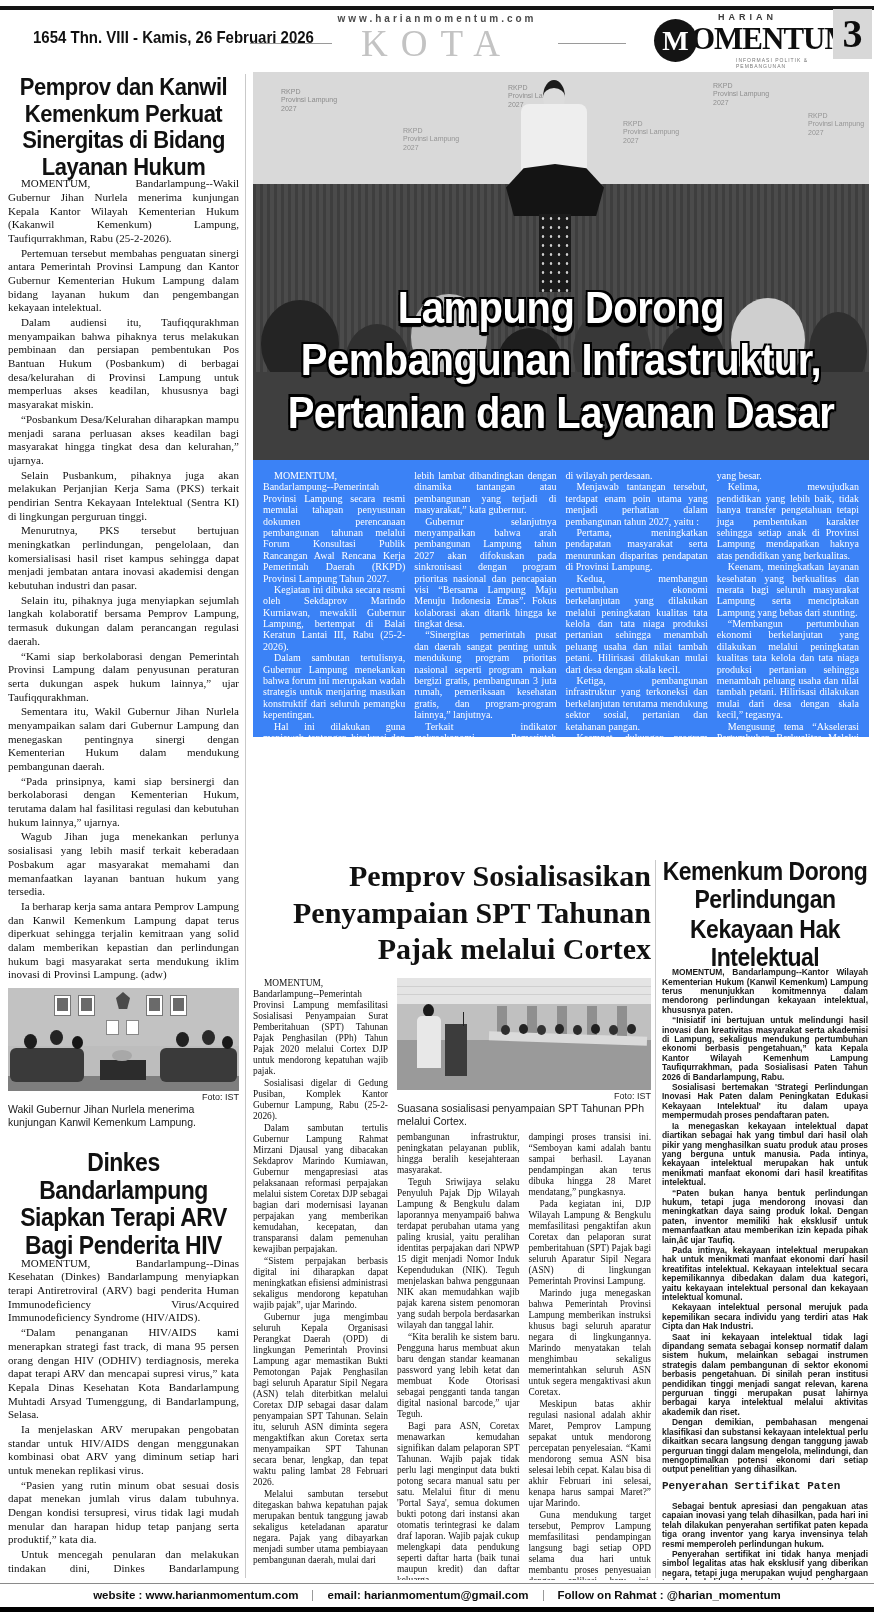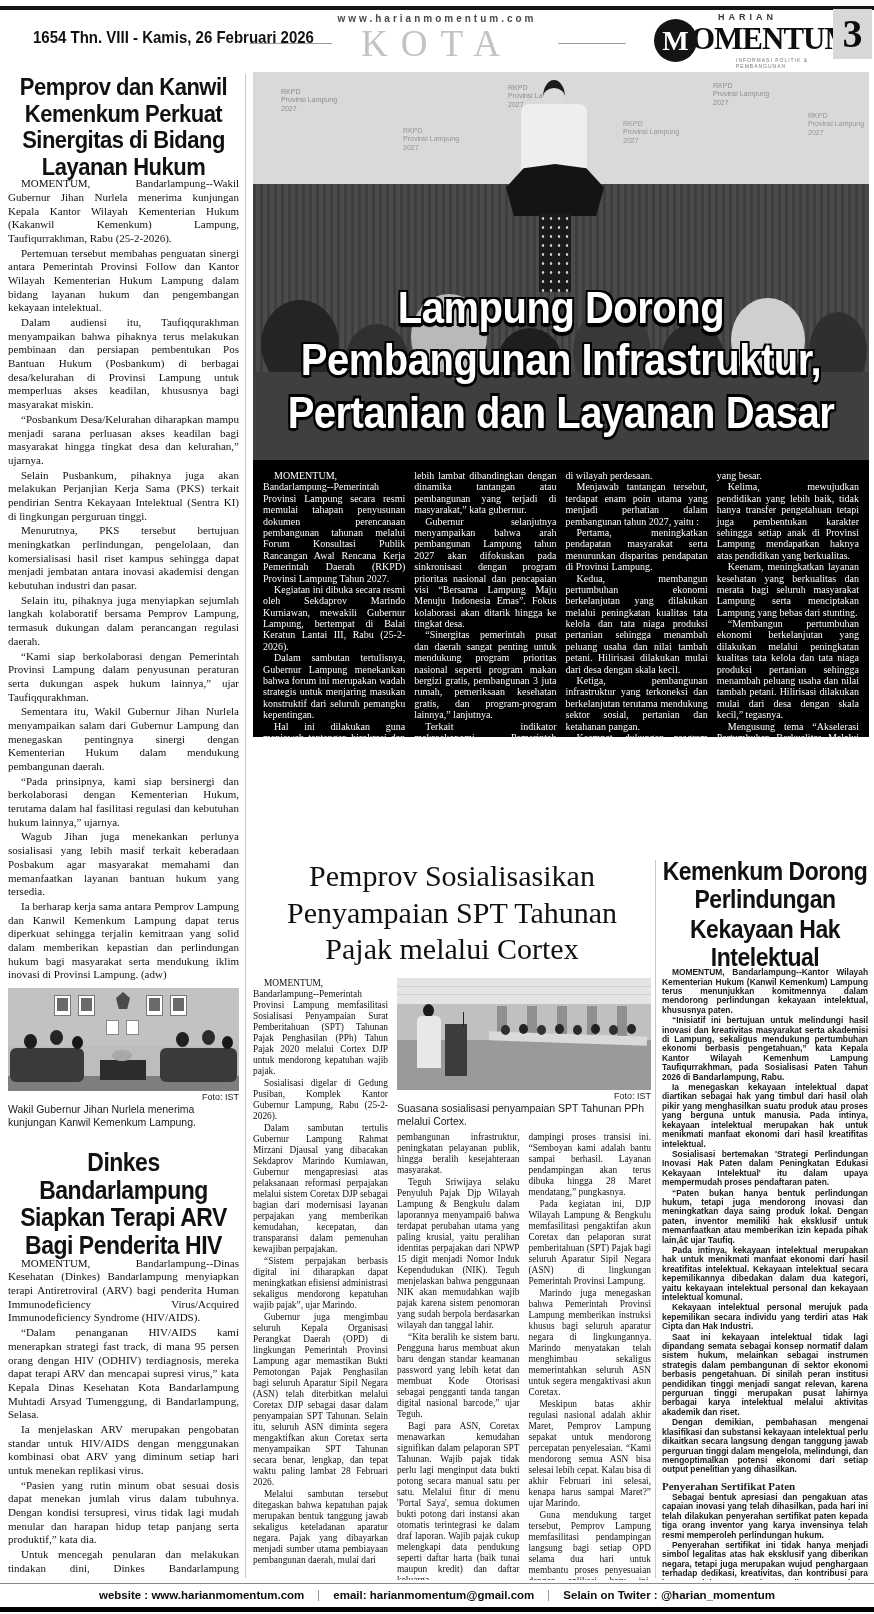--- a/index.html
+++ b/index.html
@@ -36,53 +36,53 @@
   
   #leftcol{left:8px;top:74px;width:231px;height:1504px;overflow:hidden}
   .lc-head{font-size:22px;line-height:1.07}
   .lc-body{margin-top:9px;font-size:11px;line-height:1.245}
   .photoA{position:relative;width:231px;height:103px;margin-top:6px;background:#bdbdbd;overflow:hidden}
   .credit{font:400 9px "Liberation Sans",sans-serif;text-align:right;color:#222;margin-top:1px}
   .caption{font:400 10.5px/1.25 "Liberation Sans",sans-serif;color:#1a1a1a;margin-top:1px}
   .lc-head2{margin-top:20px;font-size:23px;line-height:1.07}
 
   
-  #mainbox{left:253px;top:72px;width:616px;height:665px;background:#000000;overflow:hidden}
+  #mainbox{left:253px;top:72px;width:616px;height:665px;background:#3b82f6;overflow:hidden}
   .mphoto{position:relative;width:616px;height:388px;background:#4c4c4c;overflow:hidden}
   .screen{position:absolute;left:0;top:0;width:100%;height:112px;background:#d9d9d9}
   .ribs{position:absolute;left:0;top:112px;width:100%;height:276px;
         background:repeating-linear-gradient(90deg,#3e3e3e 0 3px,#4b4b4b 3px 7px)}
   .bdtext{position:absolute;color:#fff;opacity:.6;font:400 7px/1.2 "Liberation Sans",sans-serif;
           white-space:pre-line}
   .phead{position:absolute;border-radius:50%}
   .overlay{position:absolute;left:2%;width:96%;top:210px;color:#fff;font-size:40px;line-height:1.16;
            z-index:5;text-shadow:-2px -2px 0 #000,2px -2px 0 #000,-2px 2px 0 #000,2px 2px 0 #000,0 3px 1px #000}
   .maincols{display:flex;gap:9px;padding:10px;height:372px;overflow:hidden;color:#fff}
   .mcol{flex:1;font-size:10px;line-height:1.14}
   .maincols p{text-indent:11px;margin-bottom:0}
 
   
   #taxart{left:253px;top:858px;width:398px;height:722px;overflow:hidden}
-  .tax-head{font-weight:400;font-size:30px;line-height:1.22;text-align:center}
+  .tax-head{font-weight:700;font-size:30px;line-height:1.22;text-align:right}
   .tax-body{display:flex;margin-top:10px}
   .tcol1{width:135px;flex:0 0 135px}
   .tright{flex:1;margin-left:9px}
   .tphoto{position:relative;width:254px;height:112px;background:#c9c9c9;overflow:hidden}
   .tcols{display:flex;gap:9px;margin-top:4px}
   .tcol{flex:1}
   .tax-body p{font-size:9.4px;line-height:1.17;text-indent:11px}
   .tax-body .caption{margin-bottom:4px}
 
   
   #rightart{left:662px;top:858px;width:206px;height:722px;overflow:hidden}
   .r-head{font-size:23px;line-height:1.1}
   .r-body{margin-top:9px;font-family:"Liberation Sans",sans-serif;font-weight:700;
           font-size:8.4px;line-height:1.12;color:#1c1c1c}
   .r-body p{text-indent:10px}
-  .r-sub{font-family:Liberation Serif, serif;font-weight:700;font-size:11px;margin:5px 0 1px}
+  .r-sub{font-family:Liberation Mono, monospace;font-weight:700;font-size:11px;margin:5px 0 10px}
 
   .vdiv{position:absolute;width:1px;background:#c9c9c9}
 
   
   #footer-line{left:0;top:1583px;width:874px;height:1px;background:#8a8a8a}
   #footer{left:0;top:1589px;width:874px;text-align:center;
           font:700 11.5px "Liberation Sans",sans-serif;color:#0f0f0f}
   #footer .sep{display:inline-block;width:1px;height:11px;background:#999;margin:0 14px;vertical-align:middle}
   #footer-bar{left:0;top:1607px;width:874px;height:5px;background:#000}
 
@@ -105,21 +105,21 @@
     <span class="mcircle">M</span>
     <span class="oment">OMENTUM</span>
     <span class="tagline">INFORMASI POLITIK &amp; PEMBANGUNAN</span>
   </div>
   <div class="abs" id="pagenum">3</div>
 
   <div class="abs" id="leftcol">
     <div class="h-cond lc-head">Pemprov dan Kanwil Kemenkum Perkuat Sinergitas di Bidang Layanan Hukum</div>
     <div class="lc-body">
         <p>MOMENTUM, Bandarlampung--Wakil Gubernur Jihan Nurlela menerima kunjungan Kepala Kantor Wilayah Kementerian Hukum (Kakanwil Kemenkum) Lampung, Taufiqurrakhman, Rabu (25-2-2026).</p>
-        <p>Pertemuan tersebut membahas penguatan sinergi antara Pemerintah Provinsi Follow dan Kantor Wilayah Kementerian Hukum Lampung dalam bidang layanan hukum dan pengembangan kekayaan intelektual.</p>
+        <p>Pertemuan tersebut membahas penguatan sinergi antara Pemerintah Provinsi Lampung dan Kantor Gubernur Kementerian Hukum Lampung dalam bidang layanan hukum dan pengembangan kekayaan intelektual.</p>
         <p>Dalam audiensi itu, Taufiqqurakhman menyampaikan bahwa pihaknya terus melakukan pembinaan dan persiapan pembentukan Pos Bantuan Hukum (Posbankum) di berbagai desa/kelurahan di Provinsi Lampung untuk memperluas akses keadilan, khususnya bagi masyarakat miskin.</p>
         <p>“Posbankum Desa/Kelurahan diharapkan mampu menjadi sarana perluasan akses keadilan bagi masyarakat hingga tingkat desa dan kelurahan,” ujarnya.</p>
         <p>Selain Pusbankum, pihaknya juga akan melakukan Perjanjian Kerja Sama (PKS) terkait pendirian Sentra Kekayaan Intelektual (Sentra KI) di lingkungan perguruan tinggi.</p>
         <p>Menurutnya, PKS tersebut bertujuan meningkatkan perlindungan, pengelolaan, dan komersialisasi hasil riset kampus sehingga dapat menjadi jembatan antara inovasi akademisi dengan kebutuhan industri dan pasar.</p>
         <p>Selain itu, pihaknya juga menyiapkan sejumlah langkah kolaboratif bersama Pemprov Lampung, termasuk dukungan dalam perancangan regulasi daerah.</p>
         <p>“Kami siap berkolaborasi dengan Pemerintah Provinsi Lampung dalam penyusunan peraturan serta dukungan aspek hukum lainnya,” ujar Taufiqqurakhman.</p>
         <p>Sementara itu, Wakil Gubernur Jihan Nurlela menyampaikan salam dari Gubernur Lampung dan menegaskan pentingnya sinergi dengan Kementerian Hukum dalam mendukung pembangunan daerah.</p>
         <p>“Pada prinsipnya, kami siap bersinergi dan berkolaborasi dengan Kementerian Hukum, terutama dalam hal fasilitasi regulasi dan kebutuhan hukum lainnya,” ujarnya.</p>
         <p>Wagub Jihan juga menekankan perlunya sosialisasi yang lebih masif terkait keberadaan Posbakum agar masyarakat memahami dan memanfaatkan layanan bantuan hukum yang tersedia.</p>
         <p>Ia berharap kerja sama antara Pemprov Lampung dan Kanwil Kemenkum Lampung dapat terus diperkuat sehingga terjalin kemitraan yang solid dalam memberikan kepastian dan perlindungan hukum bagi masyarakat serta mendukung iklim inovasi di Provinsi Lampung. (adw)</p>
@@ -299,35 +299,35 @@
   </div>
 
   <div class="vdiv" style="left:655px;top:860px;height:718px"></div>
 
   <div class="abs" id="rightart">
     <div class="h-cond r-head">Kemenkum Dorong Perlindungan Kekayaan Hak Intelektual</div>
     <div class="r-body">
       <div>
           <p>MOMENTUM, Bandarlampung--Kantor Wilayah Kementerian Hukum (Kanwil Kemenkum) Lampung terus menunjukkan komitmennya dalam mendorong perlindungan kekayaan intelektual, khususnya paten.</p>
           <p>“Inisiatif ini bertujuan untuk melindungi hasil inovasi dan kreativitas masyarakat serta akademisi di Lampung, sekaligus mendukung pertumbuhan ekonomi berbasis pengetahuan,” kata Kepala Kantor Wilayah Kemenhum Lampung Taufiqurrakhman, pada Sosialisasi Paten Tahun 2026 di Bandarlampung, Rabu.</p>
+          <p>Sosialisasi bertemakan 'Strategi Perlindungan Inovasi Hak Paten dalam Peningkatan Edukasi Kekayaan Intelektual' itu dalam upaya mempermudah proses pendaftaran paten.</p>
           <p>Ia menegaskan kekayaan intelektual dapat diartikan sebagai hak yang timbul dari hasil olah pikir yang menghasilkan suatu produk atau proses yang berguna untuk manusia. Pada intinya, kekayaan intelektual merupakan hak untuk menikmati manfaat ekonomi dari hasil kreatifitas intelektual.</p>
-          <p>Sosialisasi bertemakan 'Strategi Perlindungan Inovasi Hak Paten dalam Peningkatan Edukasi Kekayaan Intelektual' itu dalam upaya mempermudah proses pendaftaran paten.</p>
           <p>“Paten bukan hanya bentuk perlindungan hukum, tetapi juga mendorong inovasi dan meningkatkan daya saing produk lokal. Dengan paten, inventor memiliki hak eksklusif untuk memanfaatkan atau memberikan izin kepada pihak lain,â€ ujar Taufiq.</p>
           <p>Pada intinya, kekayaan intelektual merupakan hak untuk menikmati manfaat ekonomi dari hasil kreatifitas intelektual. Kekayaan intelektual secara kepemilikannya dibedakan dalam dua kategori, yaitu kekayaan intelektual personal dan kekayaan intelektual komunal.</p>
           <p>Kekayaan intelektual personal merujuk pada kepemilikan secara individu yang terdiri atas Hak Cipta dan Hak Industri.</p>
           <p>Saat ini kekayaan intelektual tidak lagi dipandang semata sebagai konsep normatif dalam sistem hukum, melainkan sebagai instrumen strategis dalam pembangunan di sektor ekonomi berbasis pengetahuan. Di sinilah peran institusi pendidikan tinggi menjadi sangat relevan, karena perguruan tinggi merupakan pusat lahirnya berbagai karya intelektual melalui aktivitas akademik dan riset.</p>
           <p>Dengan demikian, pembahasan mengenai klasifikasi dan substansi kekayaan intelektual perlu dikaitkan secara langsung dengan tanggung jawab perguruan tinggi dalam mengelola, melindungi, dan mengoptimalkan potensi ekonomi dari setiap output penelitian yang dihasilkan.</p>
         </div>
       <div class="r-sub">Penyerahan Sertifikat Paten</div>
       <div>
           <p>Sebagai bentuk apresiasi dan pengakuan atas capaian inovasi yang telah dihasilkan, pada hari ini telah dilakukan penyerahan sertifikat paten kepada tiga orang inventor yang karya invensinya telah resmi memperoleh perlindungan hukum.</p>
           <p>Penyerahan sertifikat ini tidak hanya menjadi simbol legalitas atas hak eksklusif yang diberikan negara, tetapi juga merupakan wujud penghargaan terhadap dedikasi, kreativitas, dan kontribusi para inventor dalam pengembangan ilmu pengetahuan dan teknologi.</p>
         </div>
     </div>
   </div>
 
   <div class="abs" id="footer-line"></div>
   <div class="abs" id="footer">
-    <span>website : www.harianmomentum.com</span><span class="sep"></span><span>email: harianmomentum@gmail.com</span><span class="sep"></span><span>Selain on Twiter : @harian_momentum</span>
+    <span>website : www.harianmomentum.com</span><span class="sep"></span><span>email: harianmomentum@gmail.com</span><span class="sep"></span><span>Follow on Rahmat : @harian_momentum</span>
   </div>
   <div class="abs" id="footer-bar"></div>
 
 </div>
 
 </body></html>

